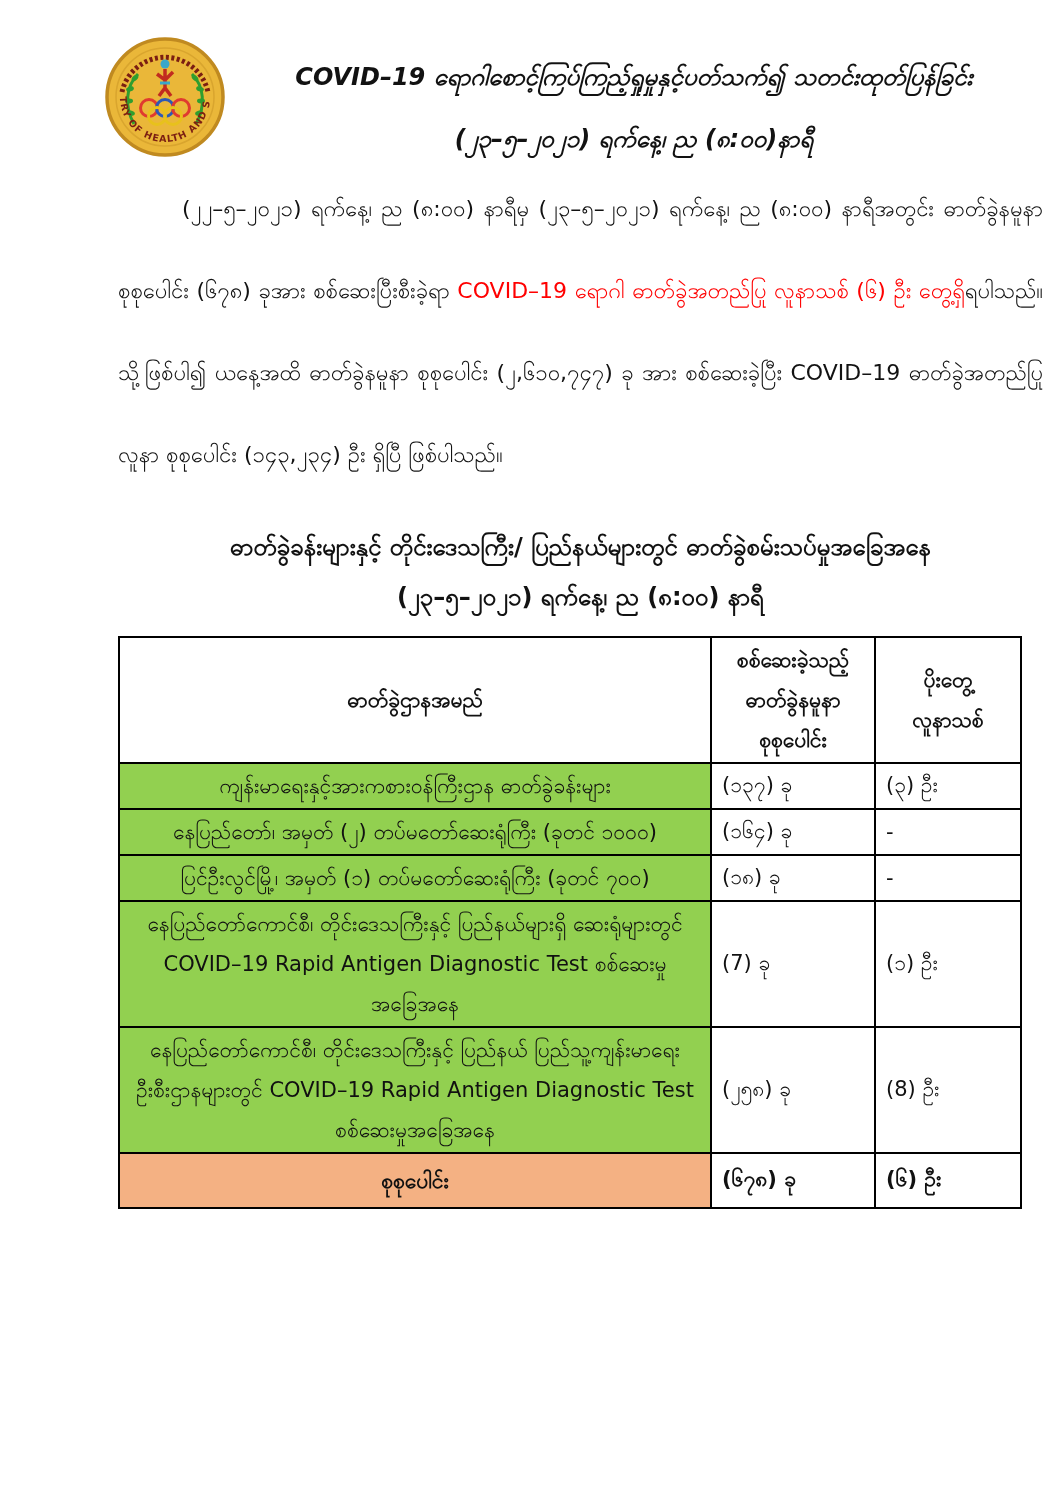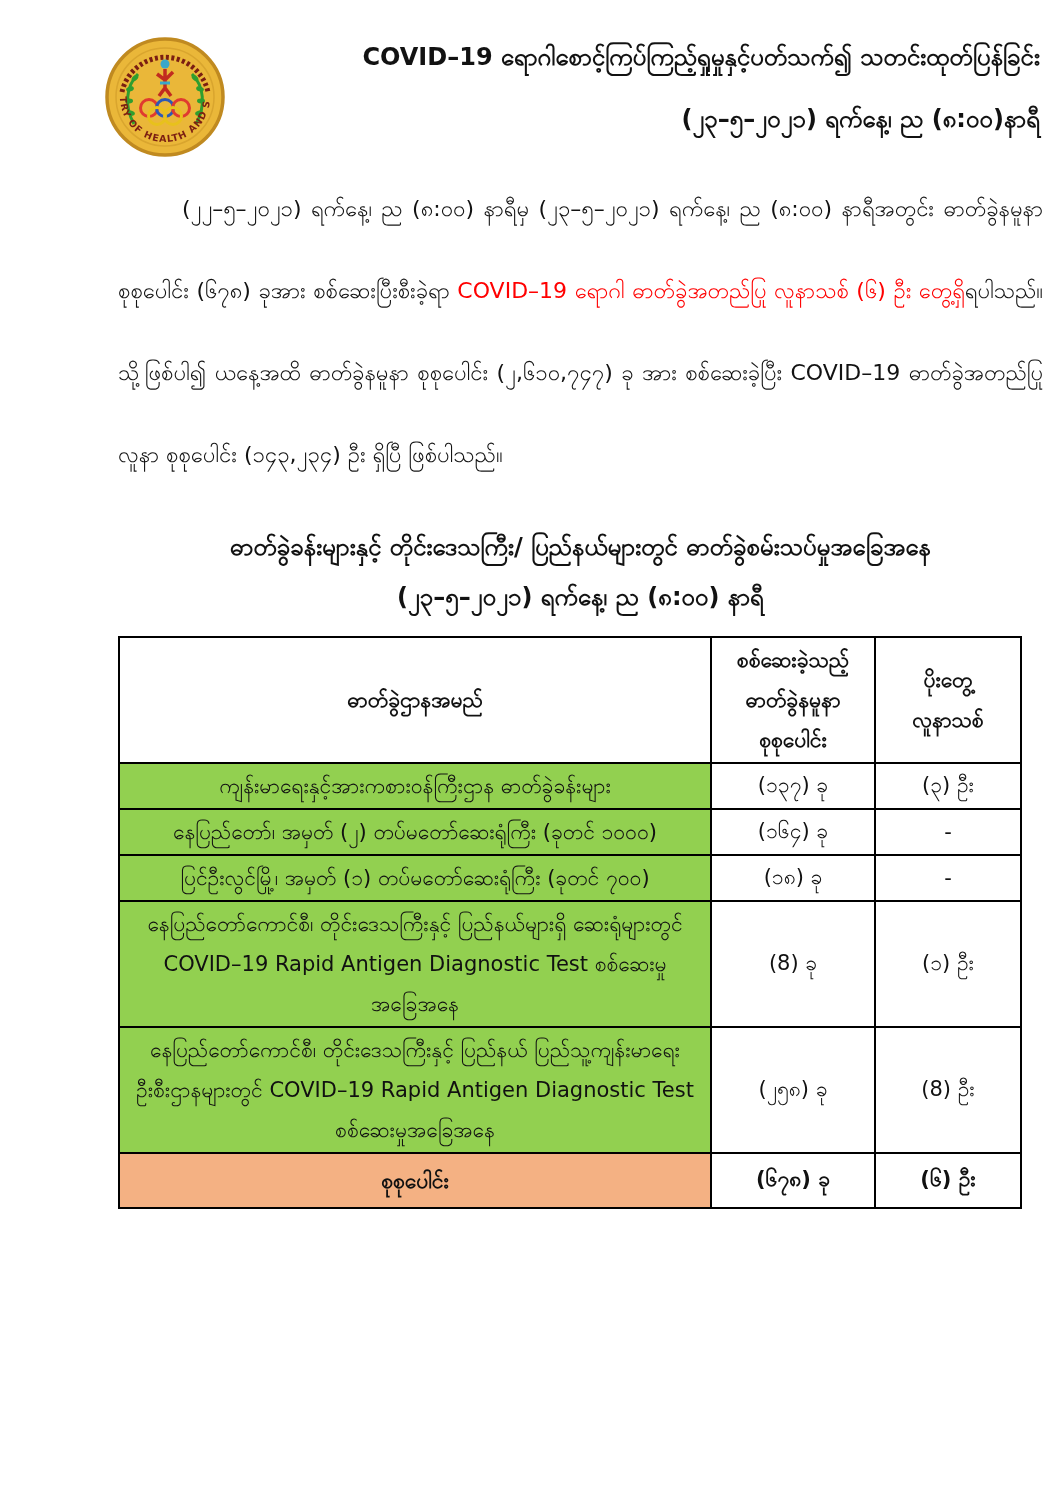--- a/index.html
+++ b/index.html
@@ -17,27 +17,28 @@
   .seal {
     position: absolute;
     left: 104px;
     top: 36px;
     width: 122px;
     height: 122px;
   }
   .title-block {
     position: absolute;
     left: 228px;
-    top: 40px;
+    top: 60px;
     width: 812px;
-    text-align: right;
+    text-align: center;
     font-weight: bold;
     font-size: 24px;
     line-height: 34px;
     color: #121212;
+    font-style: italic;
   }
   .title-block .t2 { margin-top: 28px; }
 
   
   .content {
     position: absolute;
     left: 118px;
     top: 168px;
     width: 925px;
   }
@@ -83,21 +84,21 @@
   }
   td.lab {
     background: #92D050;
     text-align: center;
     line-height: 40px;
   }
   tr.short td { height: 42px; }
   tr.tall td  { height: 116px; }
   td.val {
     background: #ffffff;
-    text-align: center;
+    text-align: left;
     padding-right: 14px;
   }
   tr.total td { height: 55px; font-weight: bold; }
   tr.total td.lab { background: #F4B183; }
 
   .arc-text { font-size: 9.5px; font-weight: bold; letter-spacing: 1px; }
 </style>
 </head>
 <body>
 
@@ -186,21 +187,21 @@
           <td class="val">(၁၆၄) ခု</td>
           <td class="val">-</td>
         </tr>
         <tr class="short">
           <td class="lab">ပြင်ဦးလွင်မြို့၊ အမှတ် (၁) တပ်မတော်ဆေးရုံကြီး (ခုတင် ၇၀၀)</td>
           <td class="val">(၁၈) ခု</td>
           <td class="val">-</td>
         </tr>
         <tr class="tall">
           <td class="lab">နေပြည်တော်ကောင်စီ၊ တိုင်းဒေသကြီးနှင့် ပြည်နယ်များရှိ ဆေးရုံများတွင် COVID–19 Rapid Antigen Diagnostic Test စစ်ဆေးမှုအခြေအနေ</td>
-          <td class="val">(8) ခု</td>
+          <td class="val">(7) ခု</td>
           <td class="val">(၁) ဦး</td>
         </tr>
         <tr class="tall">
           <td class="lab">နေပြည်တော်ကောင်စီ၊ တိုင်းဒေသကြီးနှင့် ပြည်နယ် ပြည်သူ့ကျန်းမာရေးဦးစီးဌာနများတွင် COVID–19 Rapid Antigen Diagnostic Test စစ်ဆေးမှုအခြေအနေ</td>
           <td class="val">(၂၅၈) ခု</td>
           <td class="val">(8) ဦး</td>
         </tr>
         <tr class="total">
           <td class="lab">စုစုပေါင်း</td>
           <td class="val">(၆၇၈) ခု</td>

